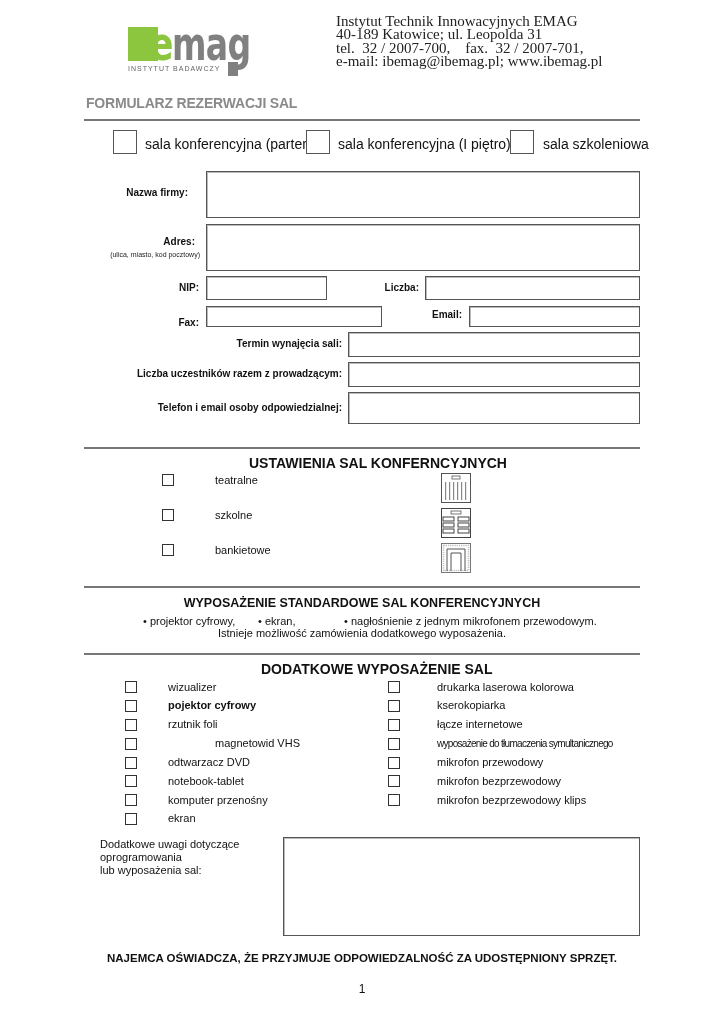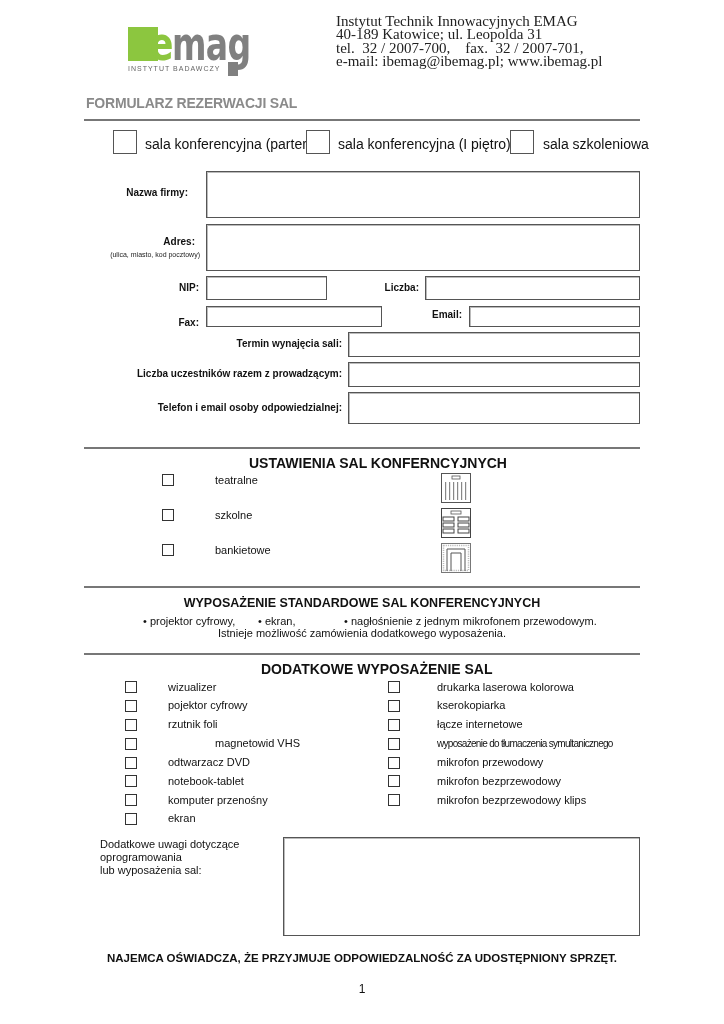--- a/index.html
+++ b/index.html
@@ -142,21 +142,21 @@
 <div class="small" style="left:344px; top:615px;">• nagłośnienie z jednym mikrofonem przewodowym.</div>
 <div class="small" style="left:84px; width:556px; text-align:center; top:627px;">Istnieje możliwość zamówienia dodatkowego wyposażenia.</div>
 
 <div class="hr" style="top:653px"></div>
 
 <div class="sec-title-right" style="left:261px; top:661px;">DODATKOWE WYPOSAŻENIE SAL</div>
 
 <div class="cb" style="left:125px; top:681px;"></div>
 <div class="small" style="left:168px; top:681px;">wizualizer</div>
 <div class="cb" style="left:125px; top:700px;"></div>
-<div class="small" style="left:168px; top:699px;">pojektor cyfrowy</div>
+<div class="small" style="left:168px; top:699px;font-weight:bold;">pojektor cyfrowy</div>
 <div class="cb" style="left:125px; top:719px;"></div>
 <div class="small" style="left:168px; top:718px;">rzutnik foli</div>
 <div class="cb" style="left:125px; top:738px;"></div>
 <div class="small" style="left:168px; top:737px;margin-left:47px;">magnetowid VHS</div>
 <div class="cb" style="left:125px; top:757px;"></div>
 <div class="small" style="left:168px; top:756px;">odtwarzacz DVD</div>
 <div class="cb" style="left:125px; top:775px;"></div>
 <div class="small" style="left:168px; top:775px;">notebook-tablet</div>
 <div class="cb" style="left:125px; top:794px;"></div>
 <div class="small" style="left:168px; top:794px;">komputer przenośny</div>

